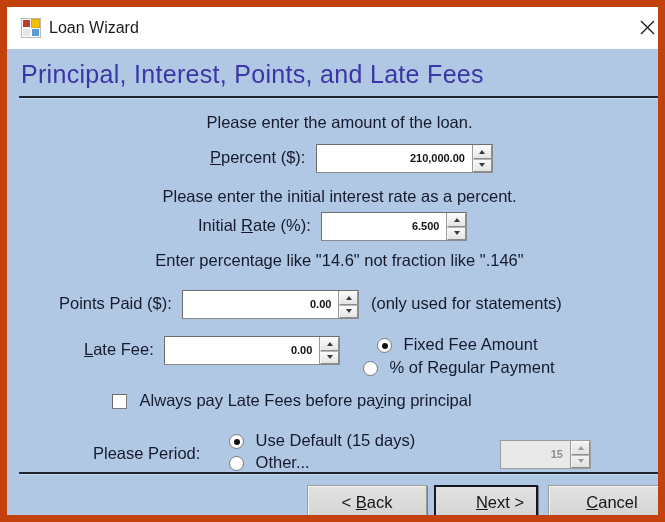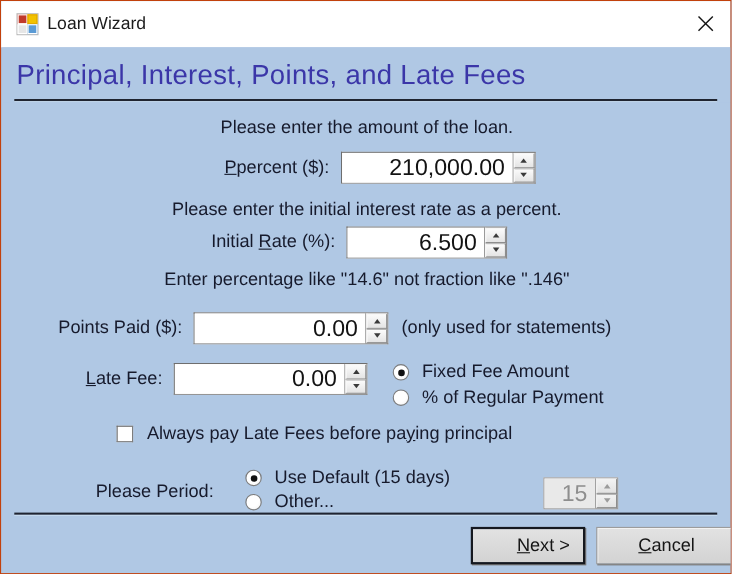--- a/index.html
+++ b/index.html
@@ -12,21 +12,21 @@
     height: 522px;
     overflow: hidden;
     font-family: "Liberation Sans", sans-serif;
   }
 
   .window {
     position: relative;
     width: 665px;
     height: 522px;
     box-sizing: border-box;
-    border: 1px solid #c2410c;
+    border: 7px solid #c2410c;
     background: #b0c8e4;
     overflow: hidden;
   }
 
   
   .titlebar {
     position: absolute;
     left: 0; top: 0;
     width: 663px;
     height: 42px;
@@ -145,25 +145,26 @@
     border-top-color: #6e6e6e;
     border-left-color: #6e6e6e;
     box-sizing: border-box;
     height: 29px;
     box-shadow: inset 1px 1px 0 #f4f4f4;
   }
   .spin .val {
     flex: 1 1 auto;
     text-align: right;
     padding: 0 7px 0 4px;
-    font-size: 21px;
+    font-size: 11px;
     line-height: 27px;
     color: #131313;
     background: #ffffff;
     overflow: hidden;
+    font-weight: bold;
   }
   .spin .btns {
     flex: 0 0 auto;
     width: 19px;
     display: flex;
     flex-direction: column;
     border-left: 1px solid #9a9a9a;
   }
   .spin .btns .sb {
     flex: 1 1 50%;
@@ -339,21 +340,21 @@
           <span class="sb">
               <span class="arrow-up"></span>
             </span>
           <span class="sb">
               <span class="arrow-dn"></span>
             </span>
         </span>
       </span>
     </div>
 
-    <div class="row" style="left:355px; top:235px;text-align:center;">
+    <div class="row" style="left:369px; top:235px;text-align:center;">
       <span class="radio on"></span>
       <span class="lbl" style="margin-left:7px;">Fixed Fee Amount</span>
     </div>
     <div class="row" style="left:104px; top:291px;">
       <span class="checkbox"></span>
       <span class="lbl" style="margin-left:8px;"><span>Always pay Late Fees before pa</span><u>y</u><span>ing principal</span></span>
     </div>
 
     <div class="row" style="left:355px; top:258px;">
       <span class="radio"></span>
@@ -365,37 +366,40 @@
     <div class="row" style="left:221px; top:331px;">
       <span class="radio on"></span>
       <span class="lbl" style="margin-left:7px;">Use Default (15 days)</span>
     </div>
     <div class="row" style="left:221px; top:353px;">
       <span class="radio"></span>
       <span class="lbl" style="margin-left:7px;">Other...</span>
     </div>
 
     <div class="row" style="left:492px; top:341px;">
-      <span class="spin disabled" style="width:68px;">
+      <span class="spin disabled" style="width:91px;">
         <span class="val">15</span>
         <span class="btns">
           <span class="sb">
               <span class="arrow-up"></span>
             </span>
           <span class="sb">
               <span class="arrow-dn"></span>
             </span>
         </span>
       </span>
     </div>
 
   </div>
 
   <div class="hr-bottom"></div>
 
+  <div class="btn" style="left:300px; top:478px; width:120px;">
+    <span><span>&lt; </span><u>B</u><span>ack</span></span>
+  </div>
 
   <div class="btn default" style="left:427px; top:478px; width:104px;padding-left:28px;">
     <span><u>N</u><span>ext &gt;</span></span>
   </div>
 
   <div class="btn" style="left:541px; top:478px; width:128px;text-align:right;">
     <span><u>C</u><span>ancel</span></span>
   </div>
 
 </div>

